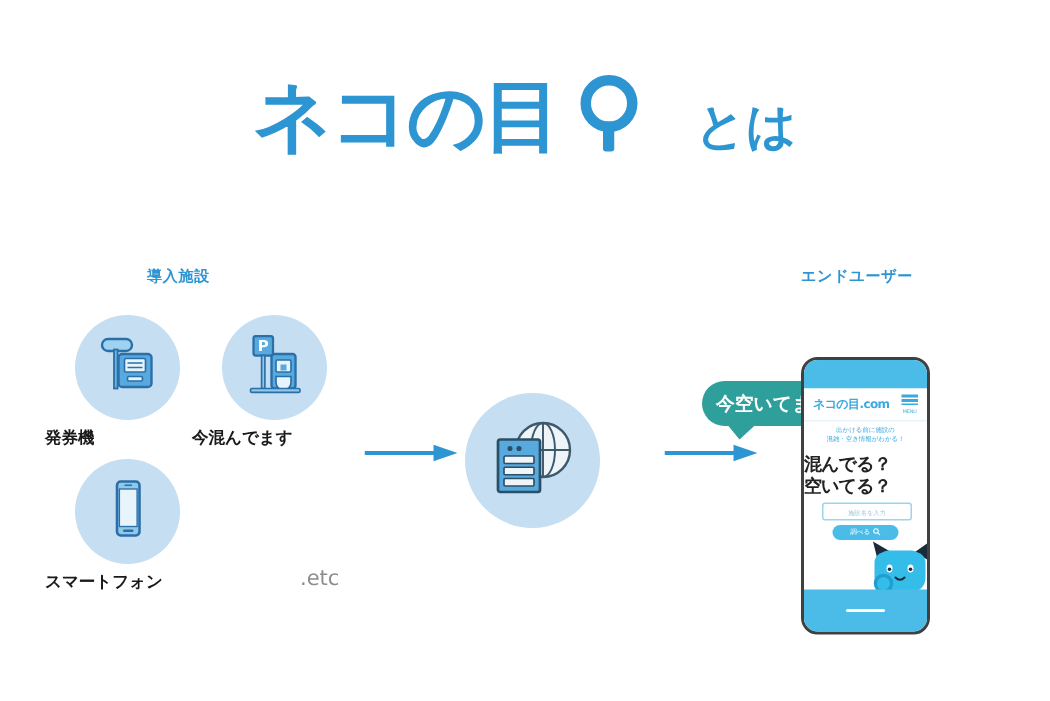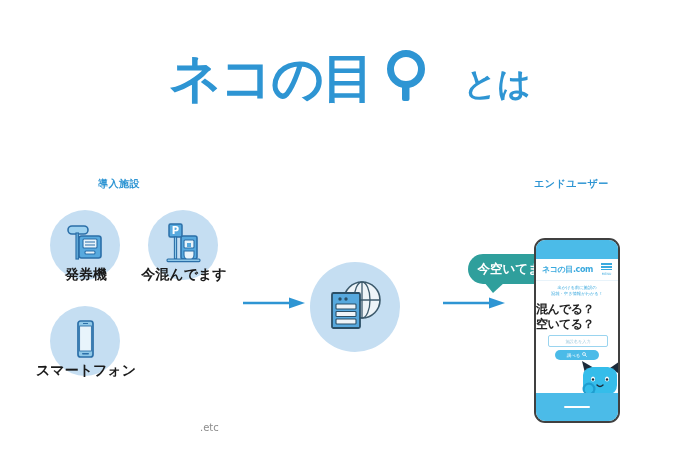--- a/index.html
+++ b/index.html
@@ -40,28 +40,27 @@
   .fac-cell{position:absolute;width:96px;height:96px;}
   .fac-cell.c0{left:0;top:0;}
   .fac-cell.c1{left:98px;top:0;}
   .fac-cell.c2{left:0;top:96px;}
   .fac-cell.c3{left:98px;top:96px;}
   .fac-circle{
     position:absolute;left:12px;top:0;width:70px;height:70px;border-radius:50%;
     background:#c5def2;display:flex;align-items:center;justify-content:center;
   }
   .fac-label{
-    position:absolute;left:-8px;top:56px;width:112px;text-align:center;
-    font-size:14px;font-weight:bold;color:#1a1a1a;
+    position:absolute;left:-8px;top:74px;width:112px;text-align:left;
+    font-size:11px;font-weight:bold;color:#1a1a1a;
     font-family:"DejaVu Sans",sans-serif;white-space:nowrap;
   }
   #etc-label{
-    position:absolute;left:200px;top:378px;font-size:10px;color:#8c8c8c;
+    position:absolute;left:200px;top:378px;font-size:14px;color:#8c8c8c;
     font-family:"DejaVu Sans",sans-serif;
-    margin-top:44px;
   }
 
   
   .arrow{position:absolute;height:12px;}
   #arrow-1{left:243px;top:295px;width:62px;}
   #arrow-2{left:443px;top:295px;width:62px;}
 
   
   #server-circle{
     position:absolute;left:310px;top:262px;width:90px;height:90px;border-radius:50%;

